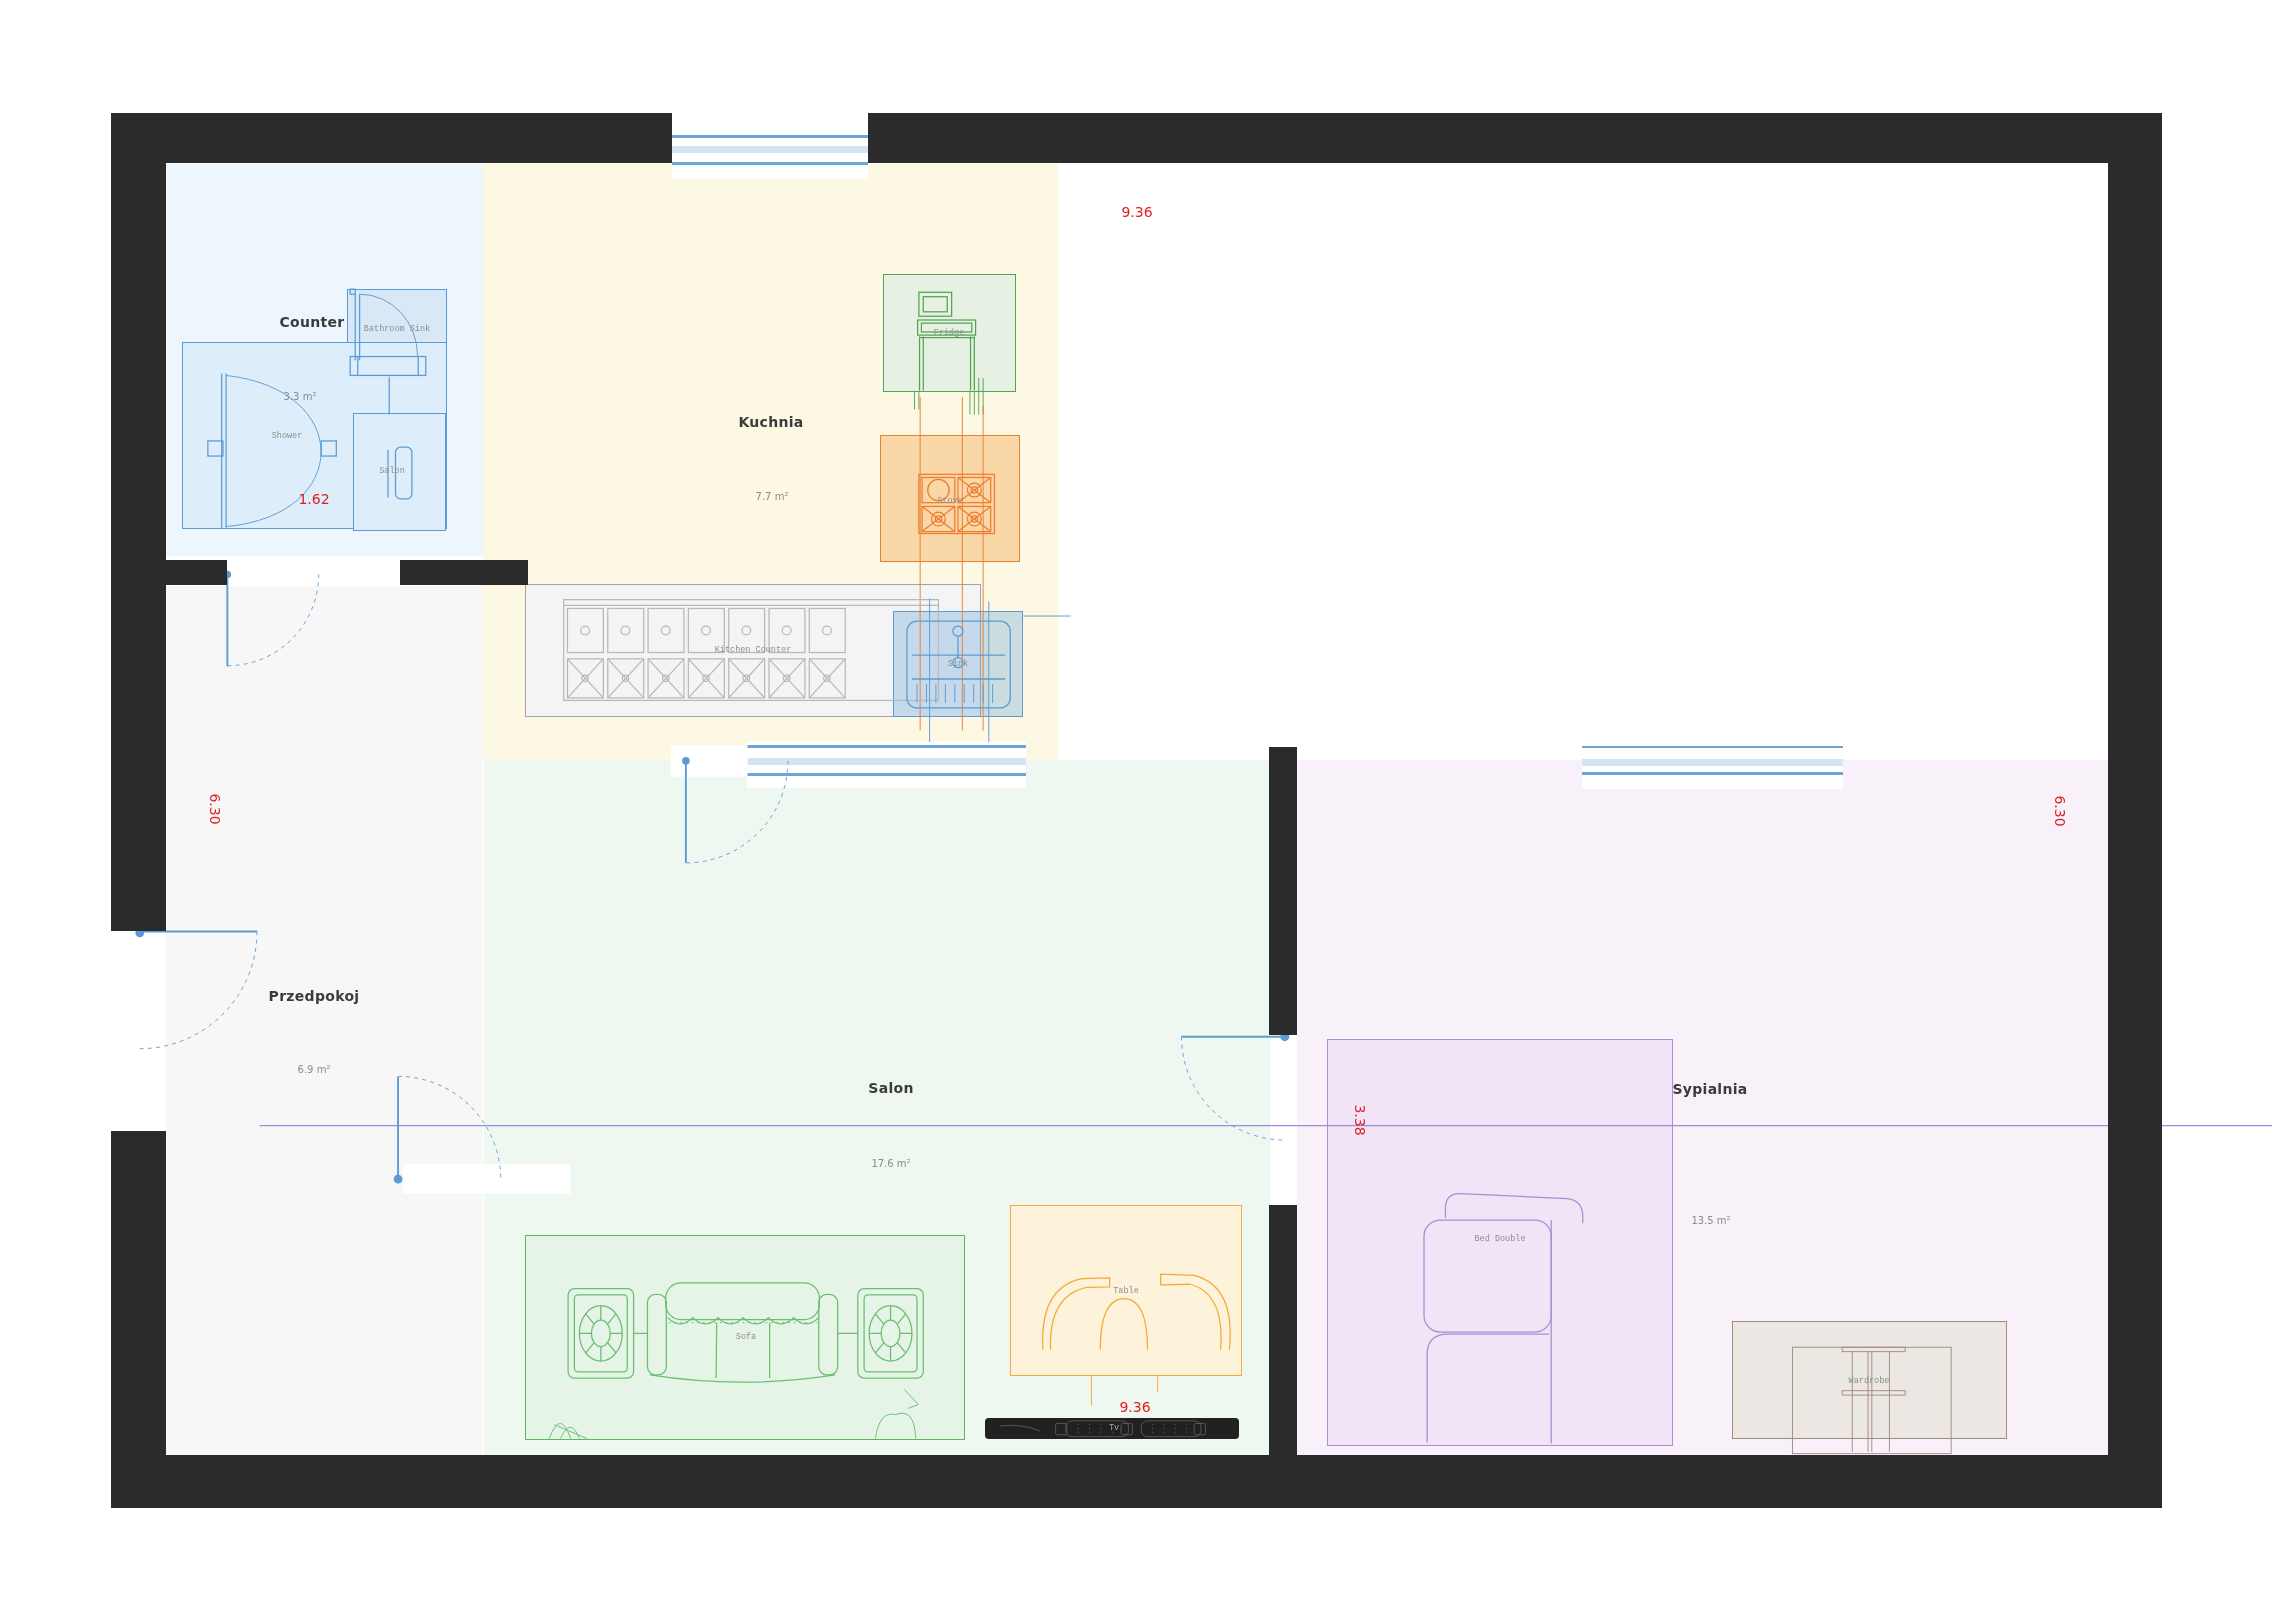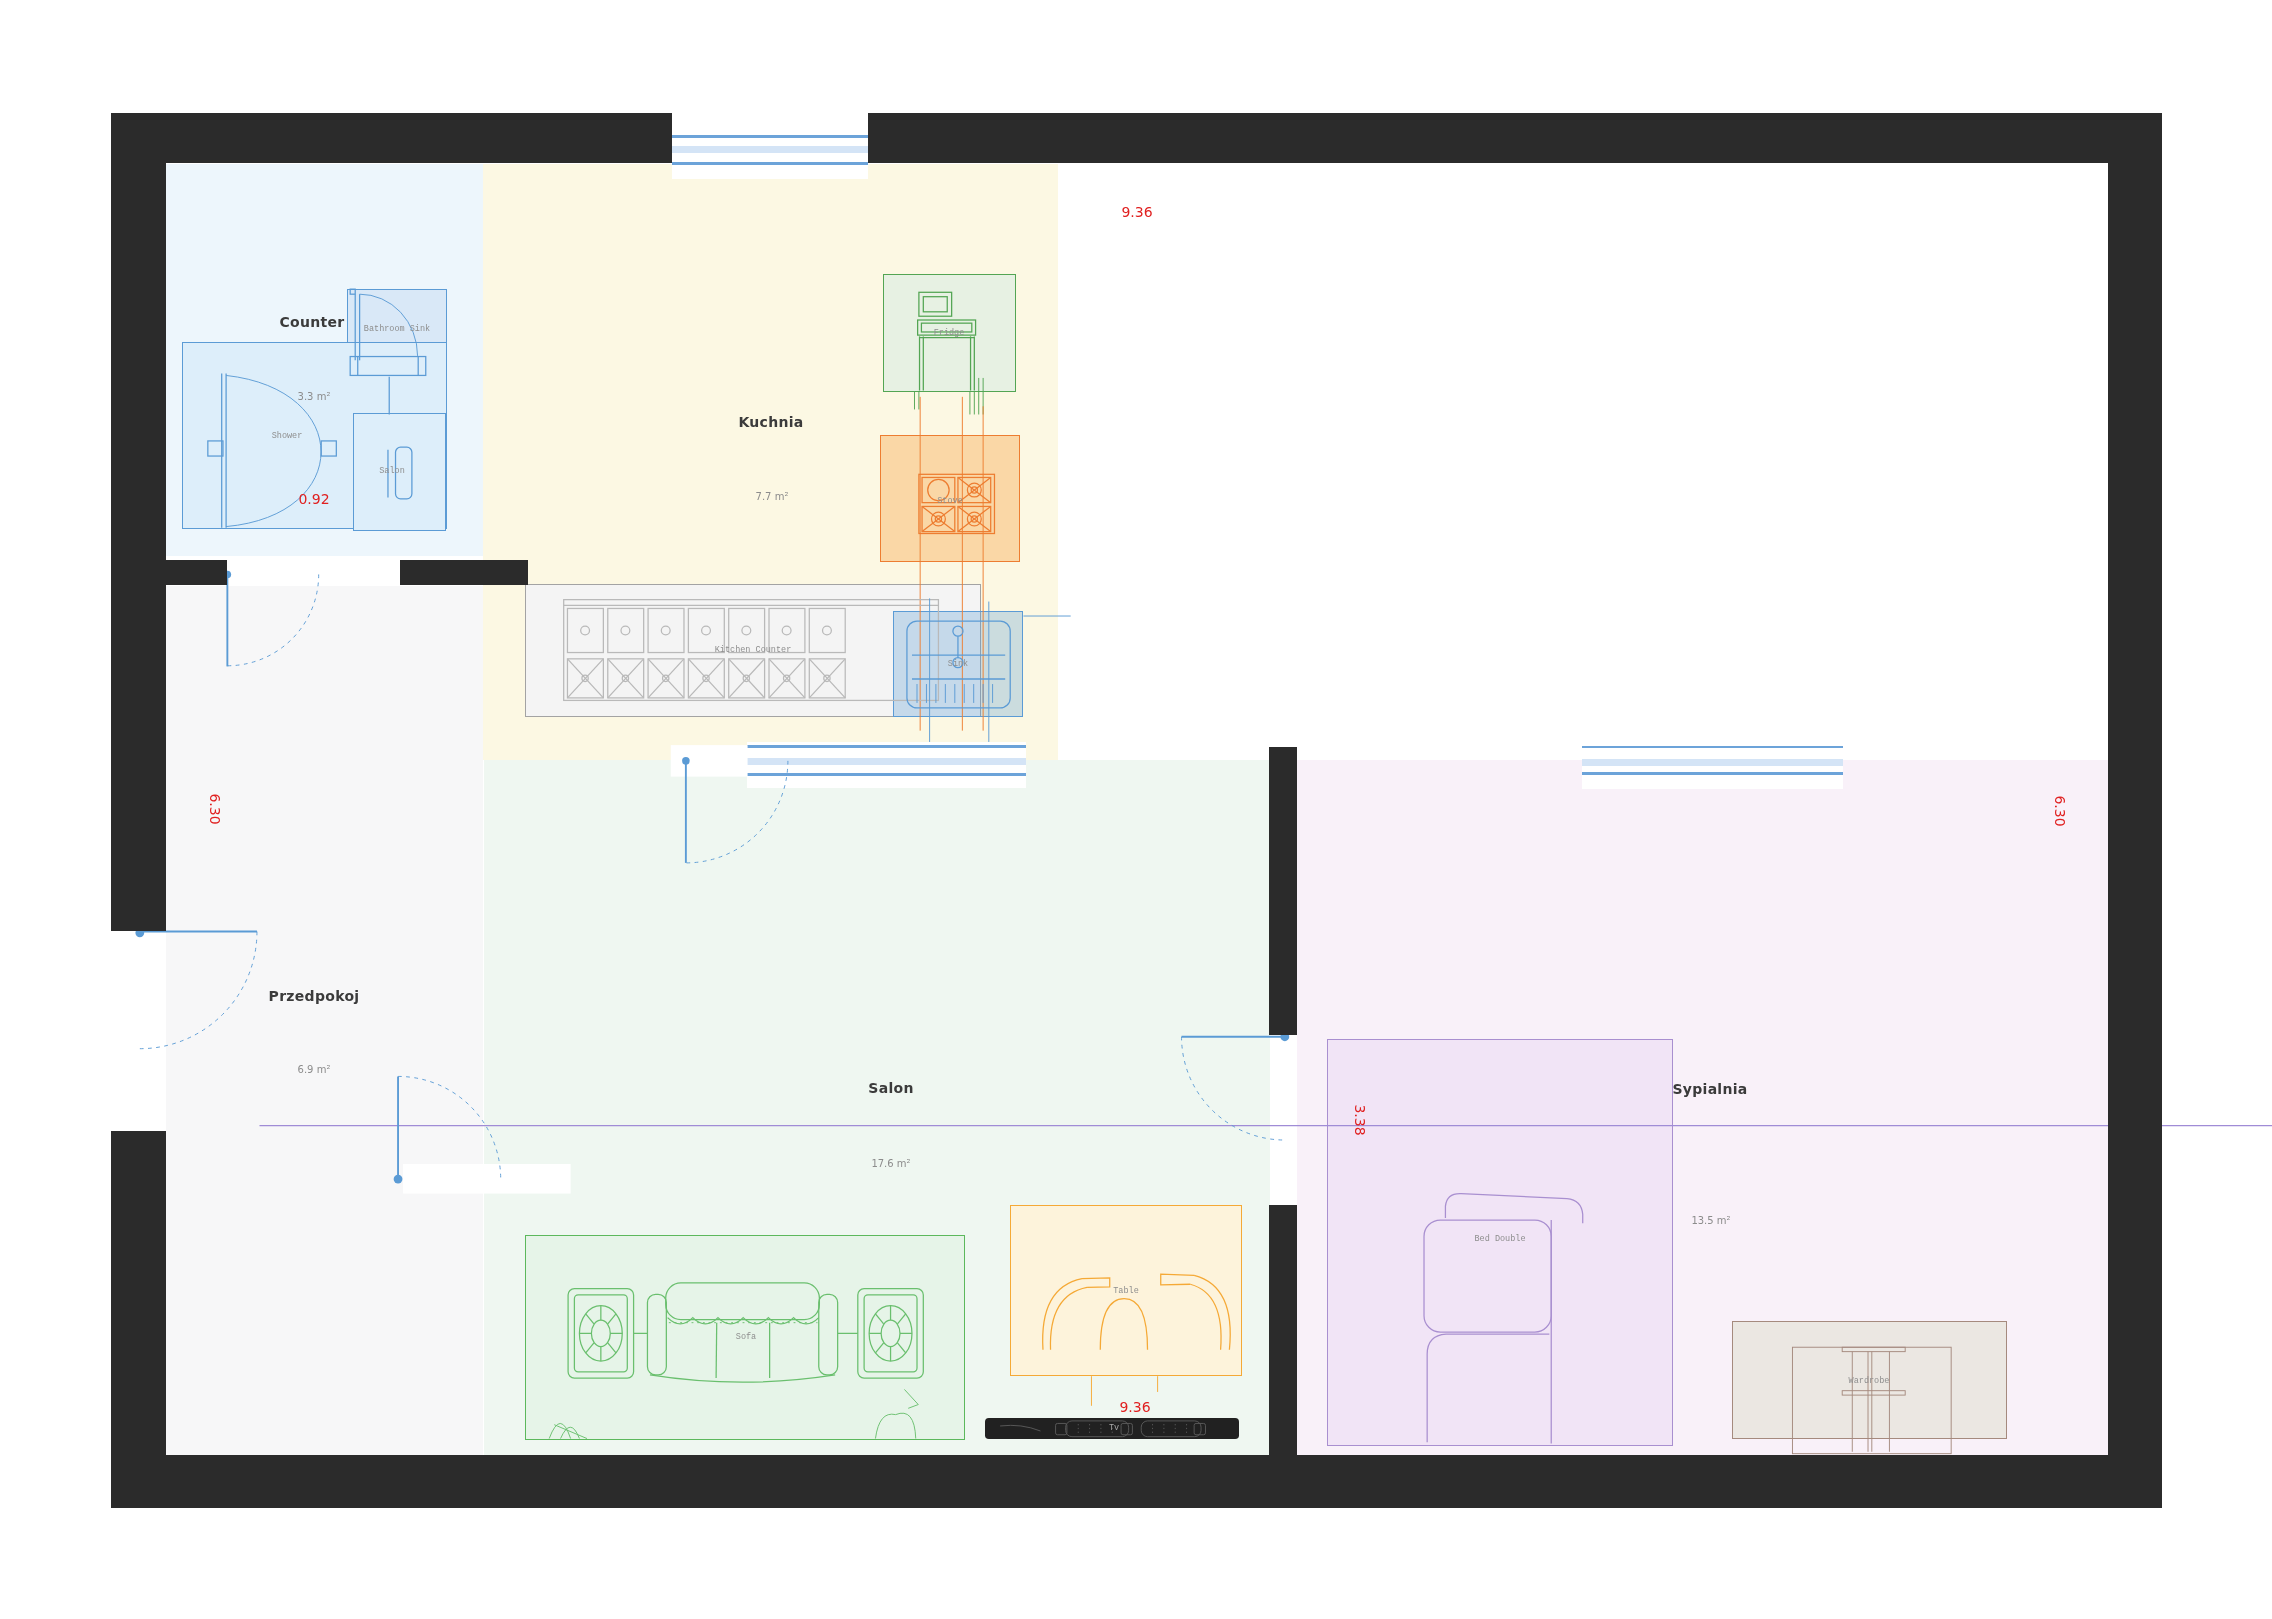--- a/index.html
+++ b/index.html
@@ -333,21 +333,21 @@
   <div class="wall" style="left:111px;top:1455px;width:2051px;height:53px"></div>
   <div class="wall" style="left:111px;top:113px;width:55px;height:818px"></div>
   <div class="wall" style="left:111px;top:1131px;width:55px;height:377px"></div>
   <div class="wall" style="left:2108px;top:113px;width:54px;height:1395px"></div>
   <div class="wall" style="left:111px;top:560px;width:116px;height:25px"></div>
   <div class="wall" style="left:400px;top:560px;width:128px;height:25px"></div>
   <div class="wall" style="left:1269px;top:747px;width:28px;height:288px"></div>
   <div class="wall" style="left:1269px;top:1205px;width:28px;height:251px"></div>
 
   <div class="lbl lbl-room" style="left:312px;top:322px">Counter</div>
-  <div class="lbl lbl-area" style="left:314px;top:397px">3.3 m²</div>
+  <div class="lbl lbl-area" style="left:300px;top:397px">3.3 m²</div>
   <div class="lbl lbl-room" style="left:771px;top:422px">Kuchnia</div>
   <div class="lbl lbl-area" style="left:772px;top:497px">7.7 m²</div>
   <div class="lbl lbl-room" style="left:314px;top:996px">Przedpokoj</div>
   <div class="lbl lbl-area" style="left:314px;top:1070px">6.9 m²</div>
   <div class="lbl lbl-room" style="left:891px;top:1088px">Salon</div>
   <div class="lbl lbl-area" style="left:891px;top:1164px">17.6 m²</div>
   <div class="lbl lbl-room" style="left:1710px;top:1089px">Sypialnia</div>
   <div class="lbl lbl-area" style="left:1711px;top:1221px">13.5 m²</div>
 
   <div class="lbl lbl-furn" style="left:397px;top:329px">Bathroom Sink</div>
@@ -358,19 +358,19 @@
   <div class="lbl lbl-furn" style="left:753px;top:650px">Kitchen Counter</div>
   <div class="lbl lbl-furn" style="left:958px;top:664px">Sink</div>
   <div class="lbl lbl-furn" style="left:746px;top:1337px">Sofa</div>
   <div class="lbl lbl-furn" style="left:1126px;top:1291px">Table</div>
   <div class="lbl lbl-furn lbl-tv" style="left:1114px;top:1428px">Tv</div>
   <div class="lbl lbl-furn" style="left:1500px;top:1239px">Bed Double</div>
   <div class="lbl lbl-furn" style="left:1869px;top:1381px">Wardrobe</div>
 
   <div class="lbl lbl-dim" style="left:1137px;top:212px">9.36</div>
   <div class="lbl lbl-dim" style="left:1135px;top:1407px">9.36</div>
-  <div class="lbl lbl-dim" style="left:314px;top:499px">0.92</div>
+  <div class="lbl lbl-dim" style="left:314px;top:499px">1.62</div>
   <div class="lbl lbl-dim vert" style="left:215px;top:809px">6.30</div>
   <div class="lbl lbl-dim vert" style="left:2060px;top:811px">6.30</div>
   <div class="lbl lbl-dim vert" style="left:1360px;top:1120px">3.38</div>
 
 </div>
 
 
 </body></html>

